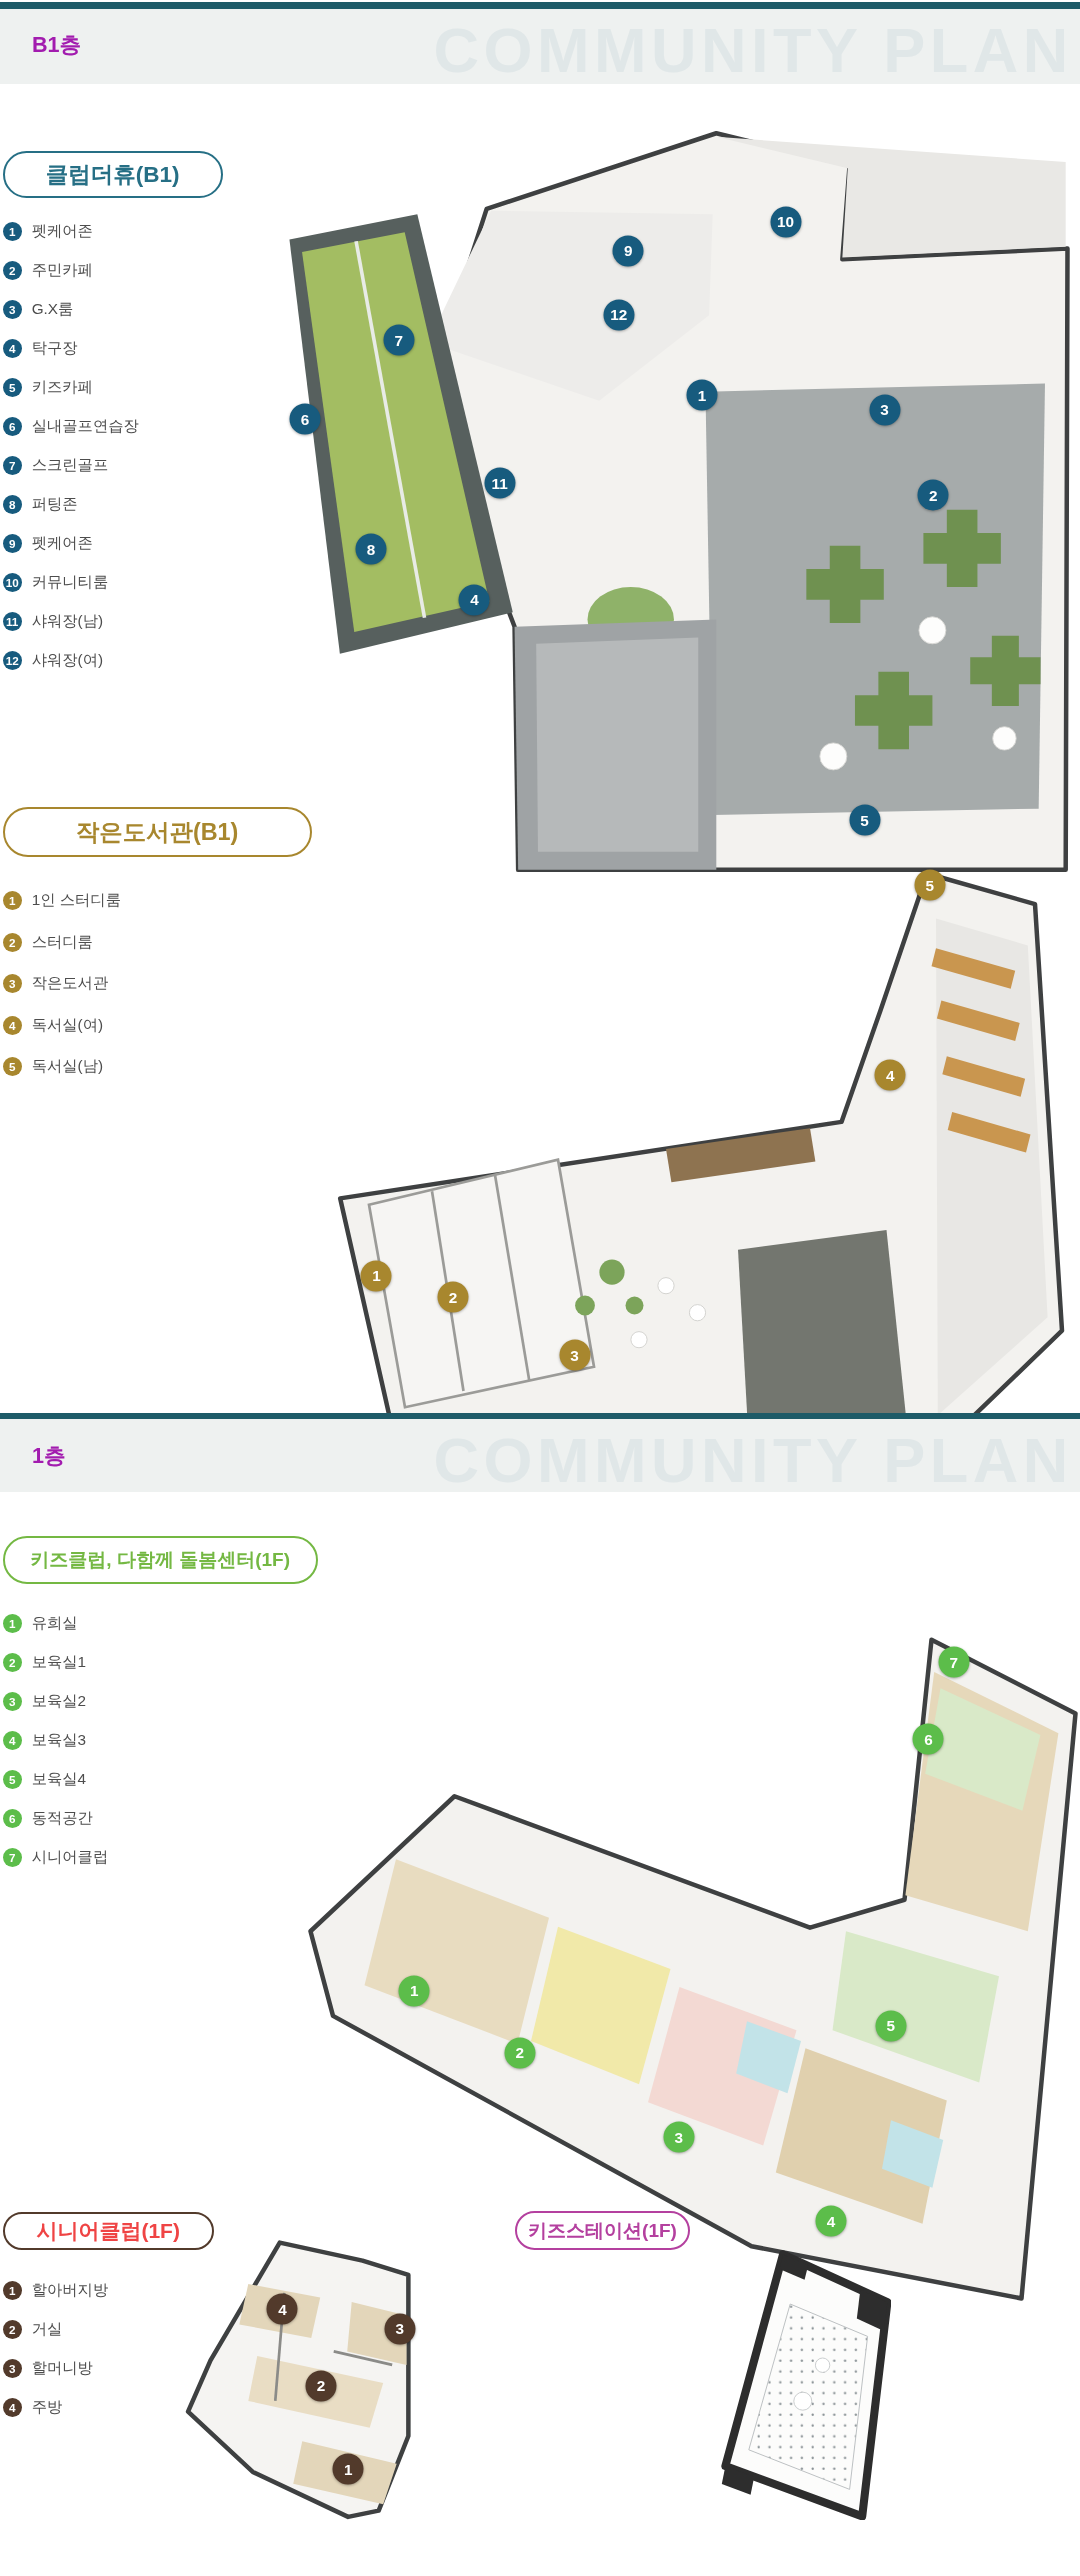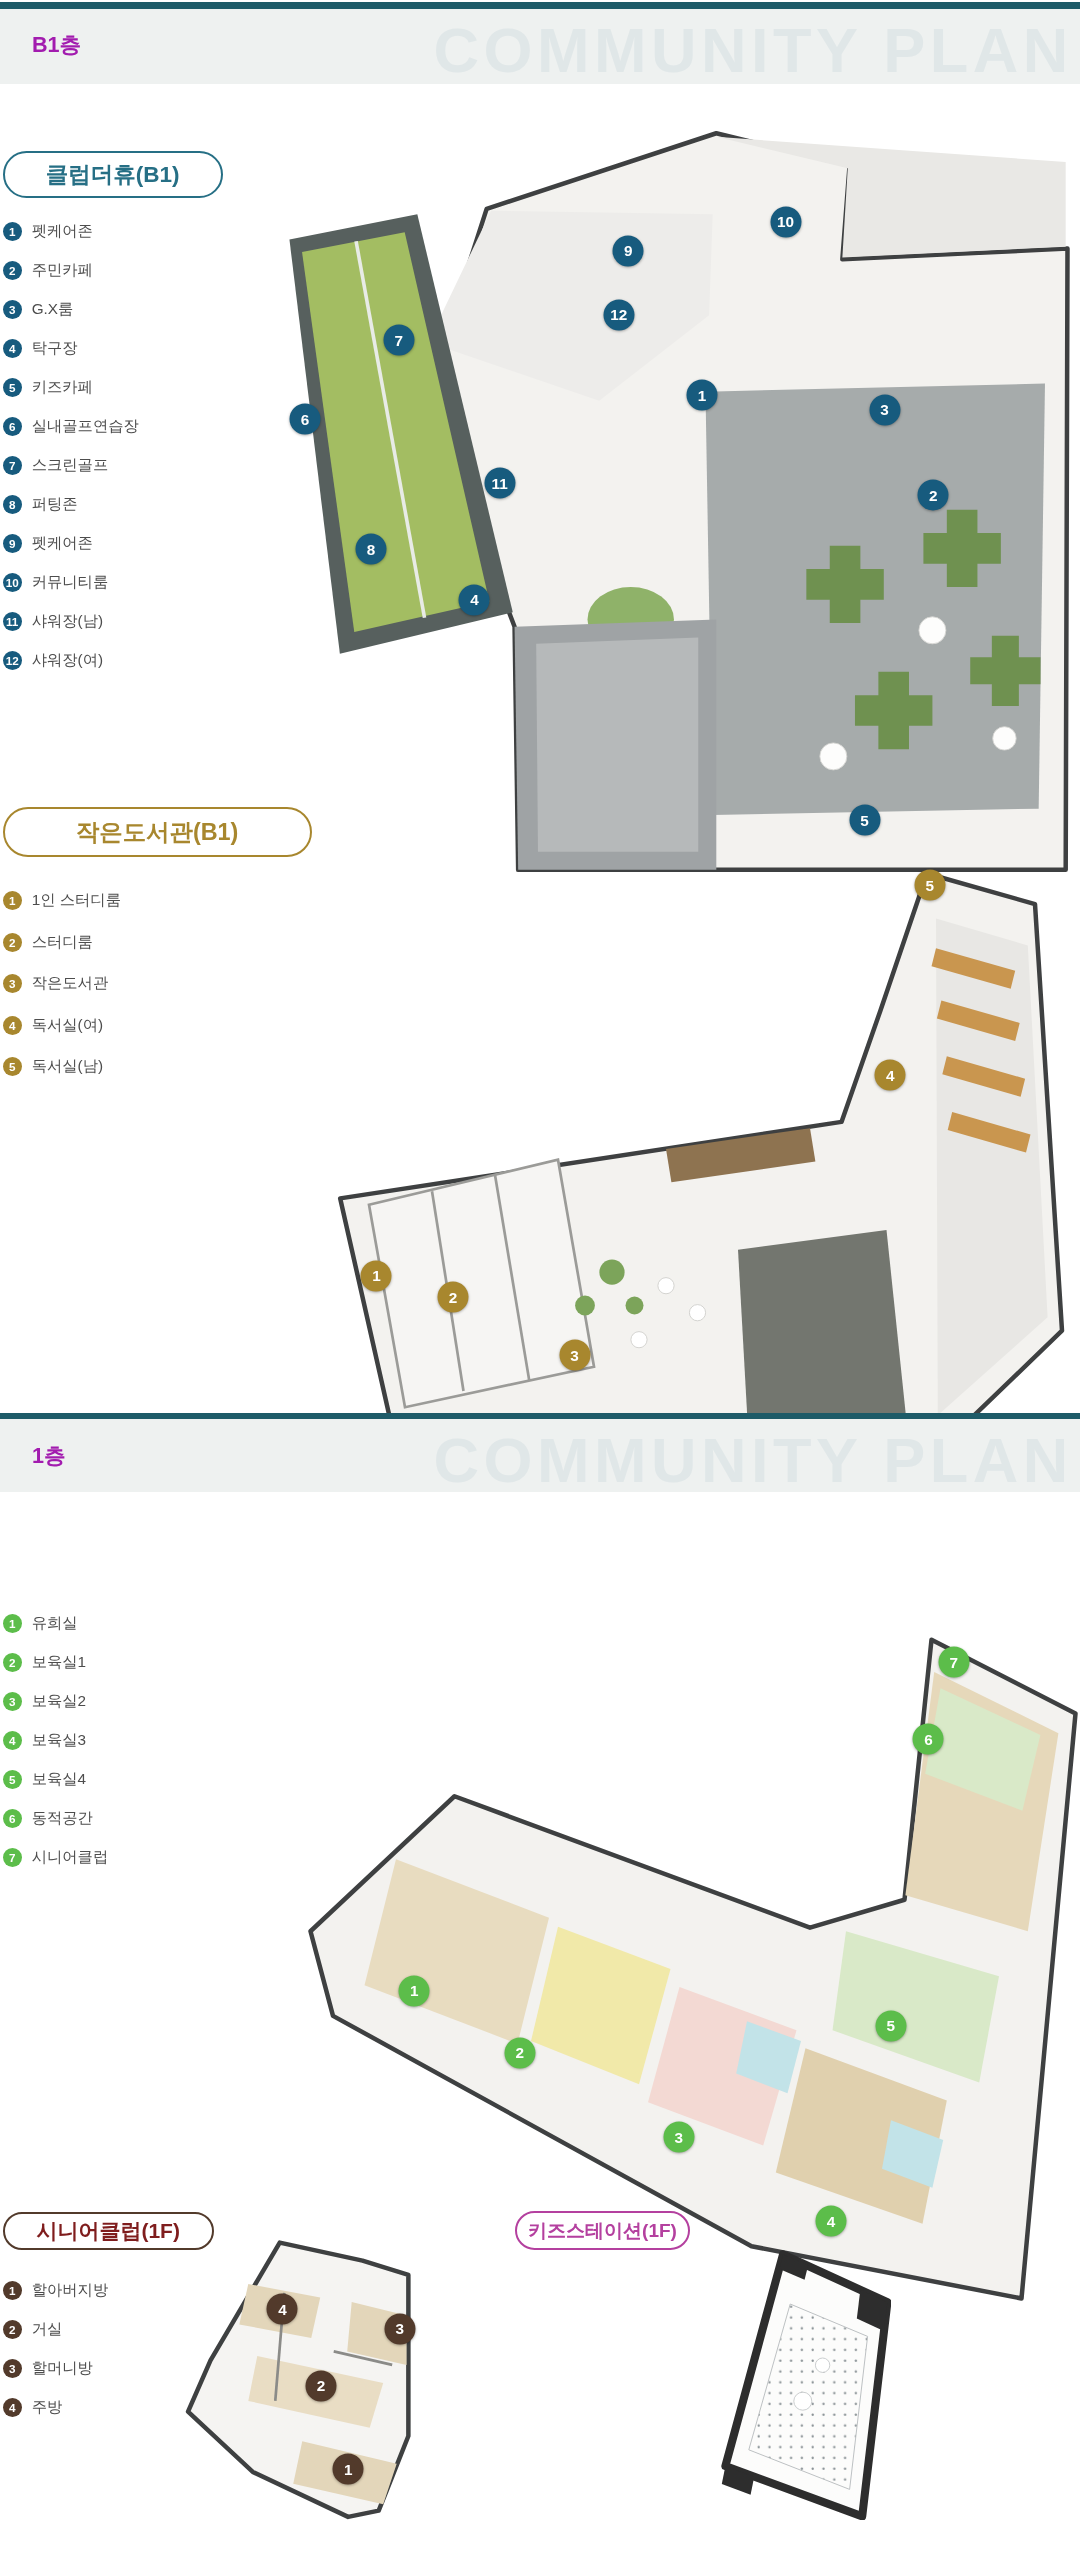--- a/index.html
+++ b/index.html
@@ -55,21 +55,22 @@
 
 <div id="canvas">
 
   <div class="accent-line" id="line-b1"></div>
   <div class="floor-band" id="band-b1"></div>
   <div class="watermark" id="wm-b1">COMMUNITY PLAN</div>
   <div class="floor-title" id="title-b1">B1층</div>
 
   <div class="pill" id="pill-club" style="border-color: rgb(38, 111, 133); color: rgb(38, 111, 133);">클럽더휴(B1)</div>
   <div class="pill" id="pill-library" style="border-color: rgb(168, 135, 46); color: rgb(168, 135, 46);">작은도서관(B1)</div>
-  <div class="pill" id="pill-senior" style="border-color: rgb(82, 58, 43); color: #7f1d1d;">시니어클럽(1F)</div>
+  <div class="pill" id="pill-kids" style="border-color: rgb(116, 184, 67); color: rgb(116, 184, 67);">키즈클럽, 다함께 돌봄센터(1F)</div>
+  <div class="pill" id="pill-senior" style="border-color: rgb(82, 58, 43); color: #ef4444;">시니어클럽(1F)</div>
   <div class="pill" id="pill-kidsstation" style="border-color: rgb(180, 64, 159); color: rgb(180, 64, 159);">키즈스테이션(1F)</div>
 
   <ul class="legend" id="legend-club">
       <li>
         <span class="badge" style="background: rgb(23, 91, 126);">1</span>
         <span class="legend-label">펫케어존</span>
       </li>
       <li>
         <span class="badge" style="background: rgb(23, 91, 126);">2</span>
         <span class="legend-label">주민카페</span>

